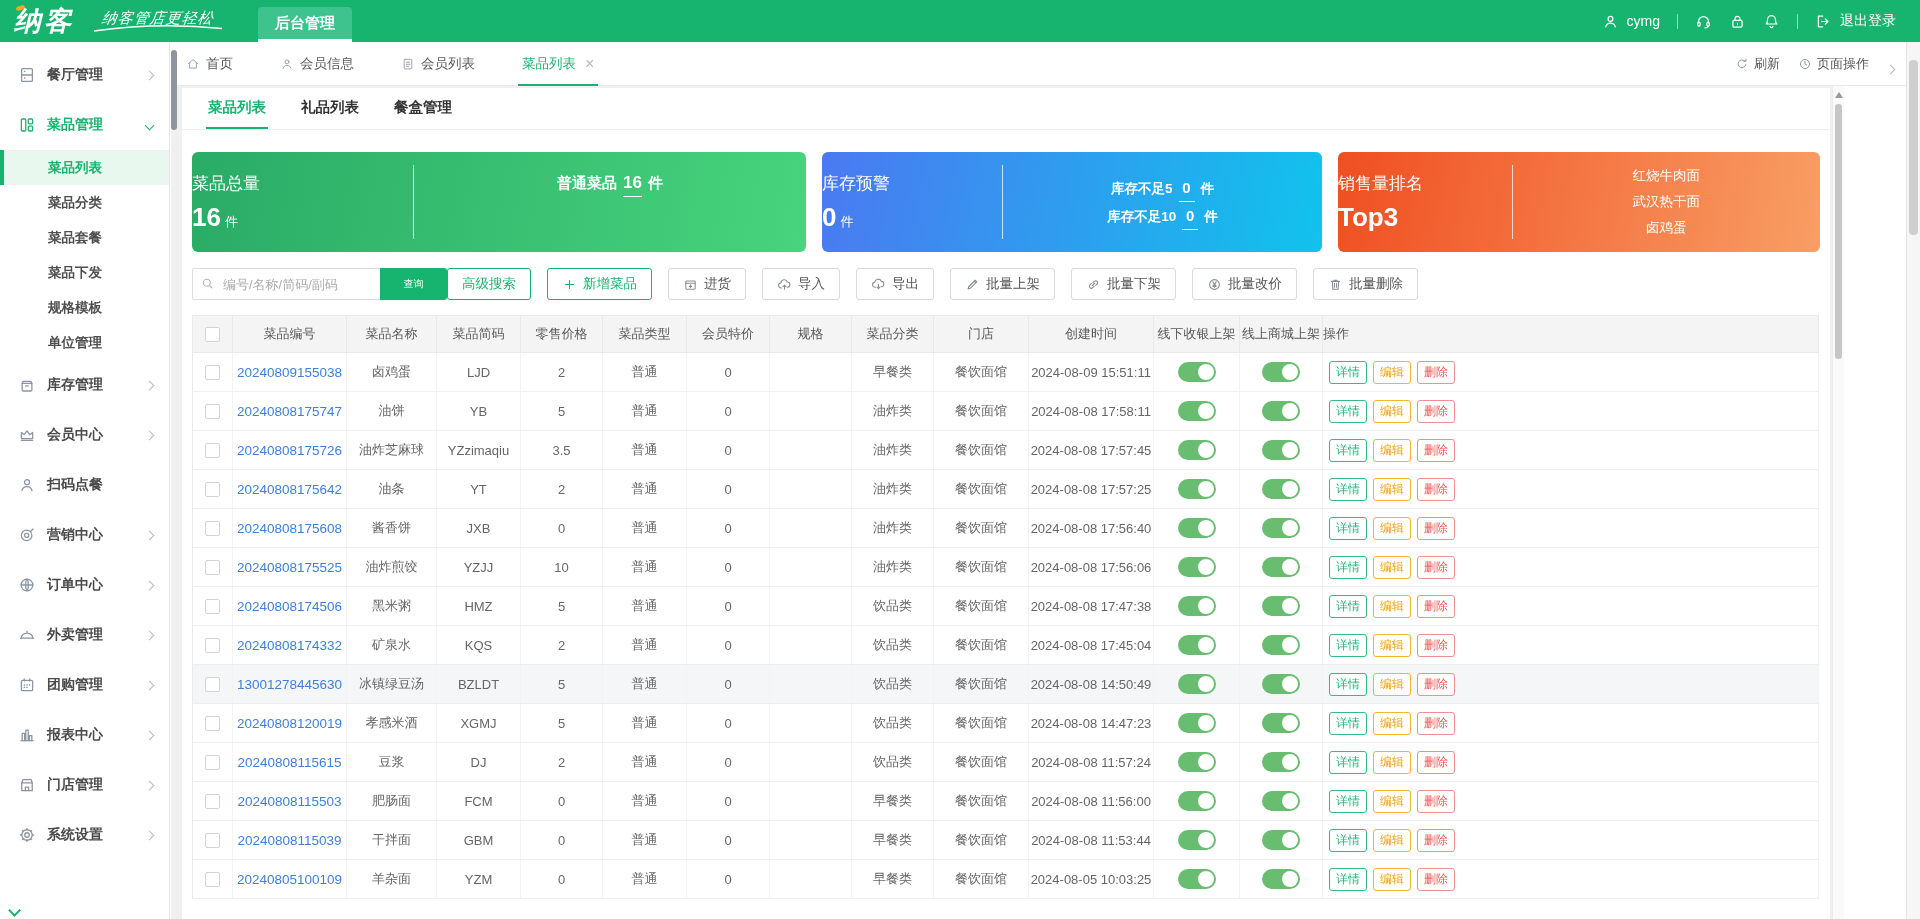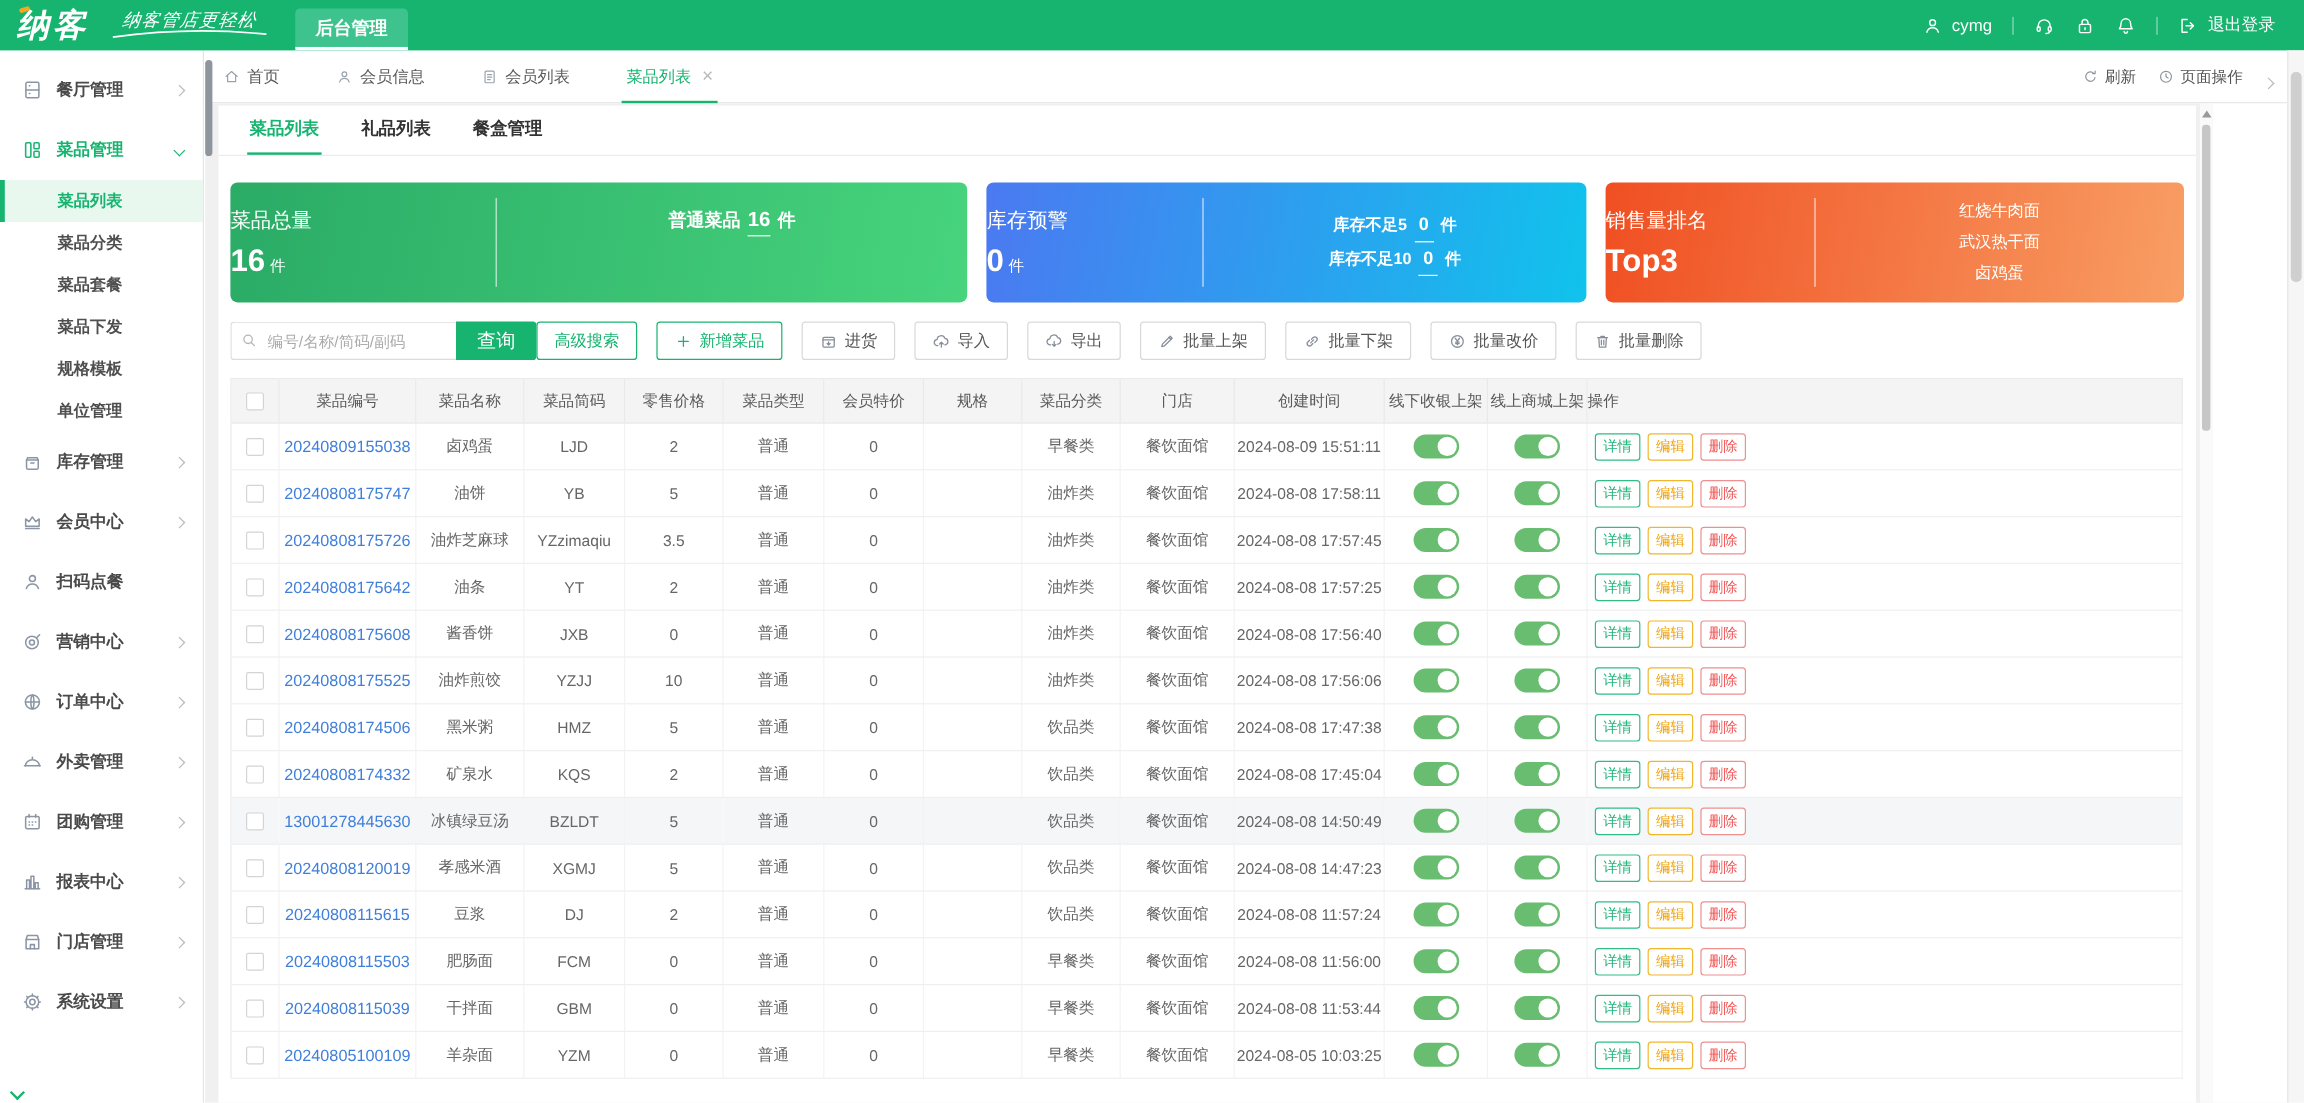--- a/index.html
+++ b/index.html
@@ -9,21 +9,21 @@
   .ic svg{width:18px;height:18px;display:block}
   .ic.s17 svg{width:17px;height:17px}
   .ic.s15 svg{width:15px;height:15px}
   .ic.s14 svg{width:14px;height:14px}
   
   .topbar{position:absolute;left:0;top:0;width:1920px;height:42px;background:#17b470;display:flex;align-items:center;color:#fff;z-index:20}
   .logo{font-size:27px;font-weight:bold;font-style:italic;letter-spacing:3px;margin-left:14px;position:relative;line-height:42px}
   .logo .accent{position:absolute;left:2px;top:6px;width:9px;height:4px;background:#f5a623;border-radius:2px;transform:rotate(-18deg)}
   .slogan-wrap{margin-left:18px;display:flex;flex-direction:column;align-items:center;line-height:1}
   .slogan{font-size:15px;font-style:italic;transform:skewX(-8deg);letter-spacing:1px}
-  .admin-tab{margin-left:22px;height:33px;align-self:flex-end;background:#3ec28e;border-radius:4px 4px 0 0;padding:16px 17px;display:flex;align-items:center;font-size:15px;font-weight:bold;border-bottom:3px solid #fff;cursor:pointer}
+  .admin-tab{margin-left:34px;height:33px;align-self:flex-end;background:#3ec28e;border-radius:4px 4px 0 0;padding:16px 17px;display:flex;align-items:center;font-size:15px;font-weight:bold;border-bottom:3px solid #fff;cursor:pointer}
   .top-right{margin-left:auto;display:flex;align-items:center;gap:17px;padding-right:24px;font-size:14px}
   .top-right .grp{display:flex;align-items:center;gap:8px;cursor:pointer}
   .tdiv{width:1px;height:15px;background:rgba(255,255,255,.55)}
   
   .sidebar{position:absolute;left:0;top:42px;width:170px;height:877px;background:#fff;border-right:1px solid #e5e5e5;padding-top:8px;z-index:10}
   .sb-item{height:50px;display:flex;align-items:center;padding:0 16px 0 18px;font-size:14px;font-weight:bold;color:#4a4a4a;cursor:pointer}
   .sb-item .ic{color:#8b95a5;margin-right:11px}
   .sb-item.active{color:#17b470}
   .sb-item.active .ic{color:#17b470}
   .chev{width:7px;height:7px;border-right:1.6px solid #b9b9b9;border-bottom:1.6px solid #b9b9b9;transform:rotate(-45deg);display:inline-block}
@@ -75,21 +75,21 @@
   .card.green .card-right{align-self:flex-start;margin-top:17px}
   .card.green .card-line{font-size:15px}
   .card.green .ln-value{font-size:17px}
   .card.orange .card-line{font-weight:normal;line-height:26px}
   
   .toolbar{display:flex;align-items:center;margin:16px 10px 0 10px}
   .searchbox{display:flex;position:relative}
   .searchbox .ic{position:absolute;left:8px;top:8px;color:#b5b5b5}
   .searchbox input{width:188px;height:32px;border:1px solid #dcdcdc;border-right:none;border-radius:3px 0 0 3px;padding:0 8px 0 30px;font-size:13px;color:#333;outline:none}
   .searchbox input::placeholder{color:#ababab}
-  .btn-search{width:67px;height:32px;background:#17b470;color:#fff;border:none;border-radius:0 3px 3px 0;font-size:16px;cursor:pointer}
+  .btn-search{width:67px;height:32px;background:#17b470;color:#fff;border:none;border-radius:0 3px 3px 0;font-size:10px;cursor:pointer}
   .btn{height:32px;display:inline-flex;align-items:center;gap:6px;padding:0 14px;border:1px solid #d9d9d9;border-radius:3px;background:#fff;font-size:13.5px;color:#555;cursor:pointer;font-family:inherit}
   .btn .ic{color:#878d97}
   .btn.green-outline{border-color:#17b470;color:#17b470}
   .btn.green-outline .ic{color:#17b470}
   
   .table-wrap{margin:15px 10px 0 10px}
   table{width:1626px;border-collapse:collapse;table-layout:fixed;border:1px solid #eaeaea}
   th{height:37px;background:#f4f4f4;font-size:13px;color:#595959;font-weight:normal;text-align:center;border-right:1px solid #e9e9e9;border-bottom:1px solid #e9e9e9}
   td{height:39px;text-align:center;font-size:13px;color:#666;border-bottom:1px solid #efefef;border-right:1px solid #f3f3f3;background:#fff;overflow:hidden;white-space:nowrap}
   tr.hover td{background:#f5f6f7}

